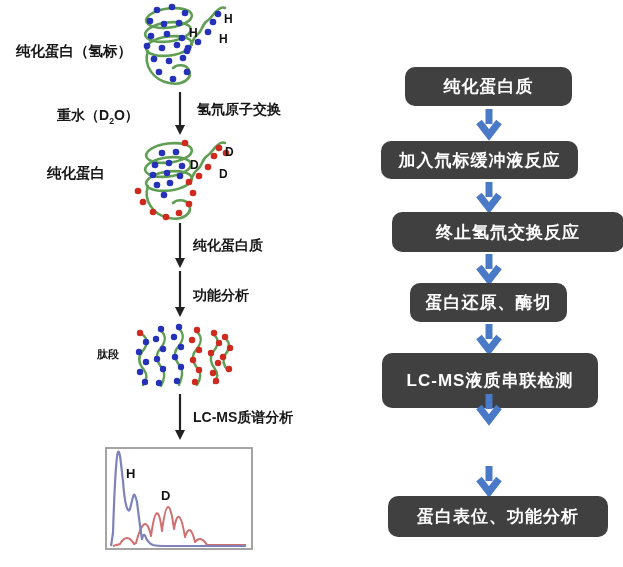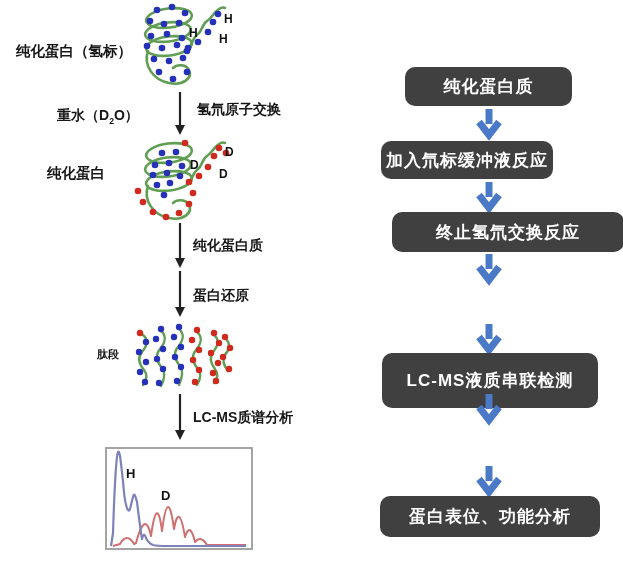--- a/index.html
+++ b/index.html
@@ -117,21 +117,21 @@
   <svg class="abs" style="left:172px;top:223px" width="16" height="45" viewBox="0 0 16 45">
     <line x1="8" y1="0" x2="8" y2="36" stroke="#222" stroke-width="2.2"></line>
     <polygon points="3,35 13,35 8,45" fill="#222"></polygon>
   </svg>
   <div class="lbl" style="left:193px;top:237px">纯化蛋白质</div>
 
   <svg class="abs" style="left:172px;top:271px" width="16" height="46" viewBox="0 0 16 46">
     <line x1="8" y1="0" x2="8" y2="37" stroke="#222" stroke-width="2.2"></line>
     <polygon points="3,36 13,36 8,46" fill="#222"></polygon>
   </svg>
-  <div class="lbl" style="left:193px;top:287px">蛋白还原</div>
+  <div class="lbl" style="left:193px;top:287px">功能分析</div>
 
   <div class="lbl" style="left:97px;top:348px;font-size:11px">肽段</div>
 
   <svg class="abs" style="left:129px;top:323px" width="104" height="72" viewBox="0 0 104 72">
     <g stroke="#5f9e53" stroke-width="2.4" fill="none" stroke-linecap="round">
       <path d="M14,12 C20,17 18,23 13,29 C8,35 10,41 15,47 C19,52 17,58 14,62"></path>
       <path d="M32,8 C38,13 36,20 31,26 C26,32 28,39 33,45 C37,50 35,57 32,63"></path>
       <path d="M50,6 C56,11 54,18 49,24 C44,30 46,37 51,43 C55,48 53,55 50,62"></path>
       <path d="M68,9 C74,14 72,21 67,27 C62,33 64,40 69,46 C73,51 71,57 68,62"></path>
       <path d="M85,12 C91,17 89,23 84,29 C80,35 82,41 86,46 C90,51 88,56 85,60"></path>
@@ -191,48 +191,49 @@
     <text x="56" y="53" font-size="13" font-weight="bold" fill="#111">D</text>
   </svg>
 
   <div class="fbox" style="left:405px;top:67px;width:167px;height:39px">纯化蛋白质</div>
 
   <svg class="abs" style="left:476px;top:108px" width="26" height="31" viewBox="0 0 26 31">
     <line x1="13" y1="1" x2="13" y2="16" stroke="#4a79c7" stroke-width="7"></line>
     <polyline points="3,14 13,27 23,14" fill="none" stroke="#4a79c7" stroke-width="7"></polyline>
   </svg>
 
-  <div class="fbox" style="left:381px;top:141px;width:172px;height:38px">加入氘标缓冲液反应</div>
+  <div class="fbox" style="left:381px;top:141px;width:197px;height:38px">加入氘标缓冲液反应</div>
 
   <svg class="abs" style="left:476px;top:181px" width="26" height="31" viewBox="0 0 26 31">
     <line x1="13" y1="1" x2="13" y2="16" stroke="#4a79c7" stroke-width="7"></line>
     <polyline points="3,14 13,27 23,14" fill="none" stroke="#4a79c7" stroke-width="7"></polyline>
   </svg>
 
   <div class="fbox" style="left:392px;top:212px;width:232px;height:40px">终止氢氘交换反应</div>
 
   <svg class="abs" style="left:476px;top:253px" width="26" height="31" viewBox="0 0 26 31">
     <line x1="13" y1="1" x2="13" y2="16" stroke="#4a79c7" stroke-width="7"></line>
     <polyline points="3,14 13,27 23,14" fill="none" stroke="#4a79c7" stroke-width="7"></polyline>
   </svg>
 
+  <div class="fbox" style="left:410px;top:283px;width:157px;height:39px">蛋白还原、酶切</div>
 
   <svg class="abs" style="left:476px;top:323px" width="26" height="31" viewBox="0 0 26 31">
     <line x1="13" y1="1" x2="13" y2="16" stroke="#4a79c7" stroke-width="7"></line>
     <polyline points="3,14 13,27 23,14" fill="none" stroke="#4a79c7" stroke-width="7"></polyline>
   </svg>
 
   <div class="fbox" style="left:382px;top:353px;width:216px;height:55px">LC-MS液质串联检测</div>
 
   <svg class="abs" style="left:476px;top:393px" width="26" height="31" viewBox="0 0 26 31">
     <line x1="13" y1="1" x2="13" y2="16" stroke="#4a79c7" stroke-width="7"></line>
     <polyline points="3,14 13,27 23,14" fill="none" stroke="#4a79c7" stroke-width="7"></polyline>
   </svg>
 
 
   <svg class="abs" style="left:476px;top:465px" width="26" height="31" viewBox="0 0 26 31">
     <line x1="13" y1="1" x2="13" y2="16" stroke="#4a79c7" stroke-width="7"></line>
     <polyline points="3,14 13,27 23,14" fill="none" stroke="#4a79c7" stroke-width="7"></polyline>
   </svg>
 
-  <div class="fbox" style="left:380px;top:496px;width:220px;height:41px">蛋白表位、功能分析</div>
+  <div class="fbox" style="left:388px;top:496px;width:220px;height:41px">蛋白表位、功能分析</div>
 
 </div>
 
 </body></html>

